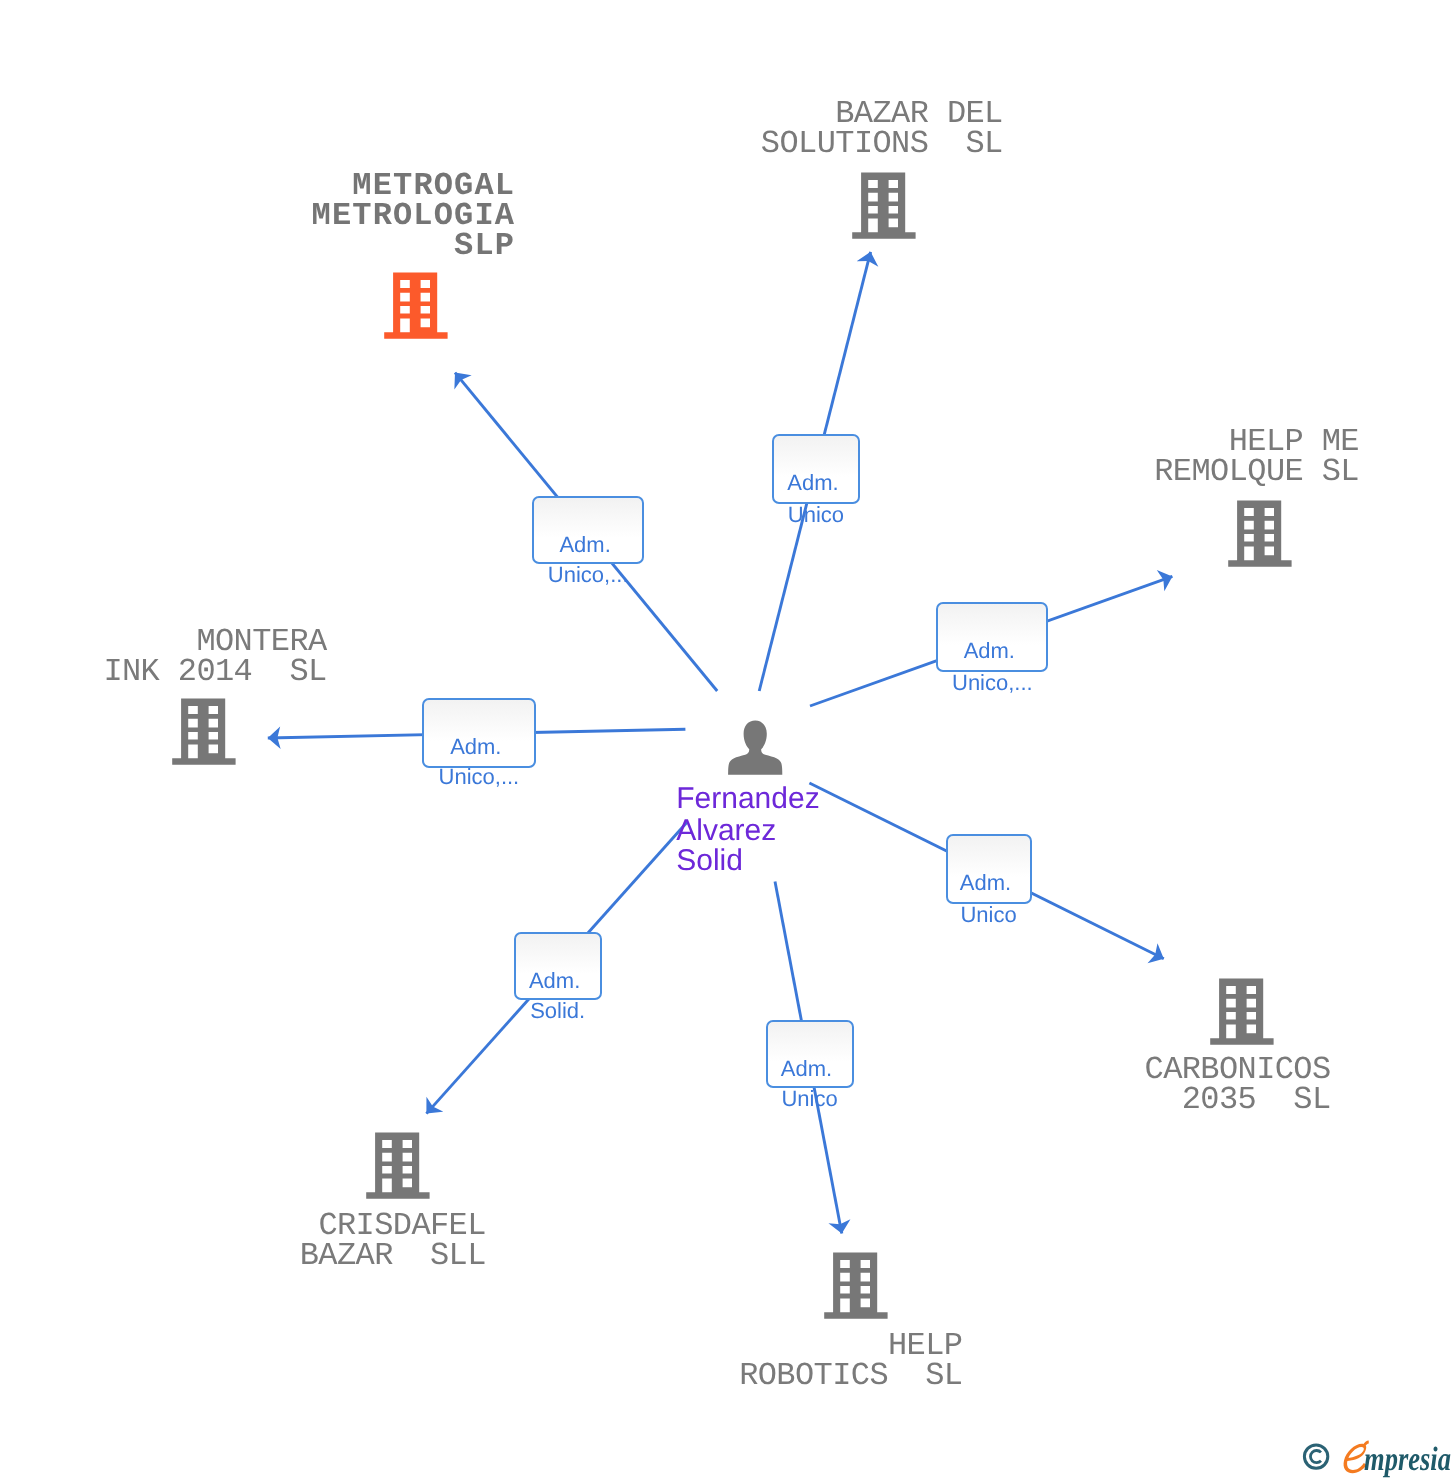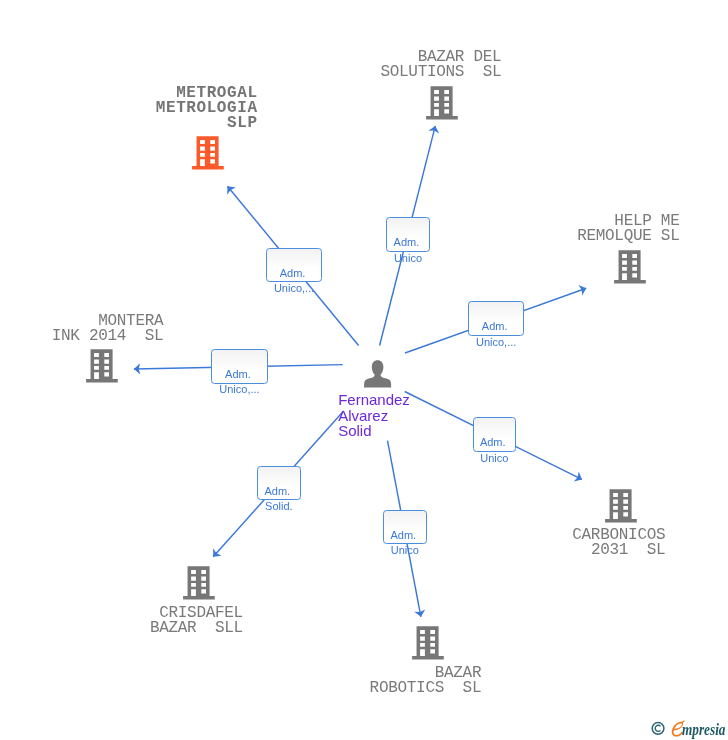--- a/index.html
+++ b/index.html
@@ -106,36 +106,36 @@
       M4.55 0.3 H26.6 V30.1 H31.8 V33.4 H0.1 V30.1 H4.55 Z
       M8.1  4.0  H12.9 V8.0  H8.1  Z
       M18.3 4.0  H23.0 V8.0  H18.3 Z
       M8.1  10.4 H12.9 V14.7 H8.1  Z
       M18.3 10.4 H23.0 V14.7 H18.3 Z
       M8.1  17.0 H12.9 V20.8 H8.1  Z
       M18.3 17.0 H23.0 V20.8 H18.3 Z
       M8.1  23.2 H12.9 V30.1 H8.1  Z
       M18.3 23.2 H23.0 V27.6 H18.3 Z"></path>
   </svg></div>
-      <div class="nlabel" style="top: 39px; left: 14.1px;"><div>CARBONICOS</div><div>2031  SL</div></div>
+      <div class="nlabel" style="top: 39px; left: 14.1px;"><div>CARBONICOS</div><div>2035  SL</div></div>
     </div>
     <div class="node" style="left: 411.9px; top: 625.9px;">
       <div class="bldg"><svg width="32" height="34" viewBox="0 0 32 34">
     <path fill="#777777" fill-rule="evenodd" d="
       M4.55 0.3 H26.6 V30.1 H31.8 V33.4 H0.1 V30.1 H4.55 Z
       M8.1  4.0  H12.9 V8.0  H8.1  Z
       M18.3 4.0  H23.0 V8.0  H18.3 Z
       M8.1  10.4 H12.9 V14.7 H8.1  Z
       M18.3 10.4 H23.0 V14.7 H18.3 Z
       M8.1  17.0 H12.9 V20.8 H8.1  Z
       M18.3 17.0 H23.0 V20.8 H18.3 Z
       M8.1  23.2 H12.9 V30.1 H8.1  Z
       M18.3 23.2 H23.0 V27.6 H18.3 Z"></path>
   </svg></div>
-      <div class="nlabel" style="top: 40.1px; left: 13.5px;"><div>BAZAR</div><div>ROBOTICS  SL</div></div>
+      <div class="nlabel" style="top: 40.1px; left: 13.5px;"><div>HELP</div><div>ROBOTICS  SL</div></div>
     </div>
     <div class="node" style="left: 182.9px; top: 566px;">
       <div class="bldg"><svg width="32" height="34" viewBox="0 0 32 34">
     <path fill="#777777" fill-rule="evenodd" d="
       M4.55 0.3 H26.6 V30.1 H31.8 V33.4 H0.1 V30.1 H4.55 Z
       M8.1  4.0  H12.9 V8.0  H8.1  Z
       M18.3 4.0  H23.0 V8.0  H18.3 Z
       M8.1  10.4 H12.9 V14.7 H8.1  Z
       M18.3 10.4 H23.0 V14.7 H18.3 Z
       M8.1  17.0 H12.9 V20.8 H8.1  Z

